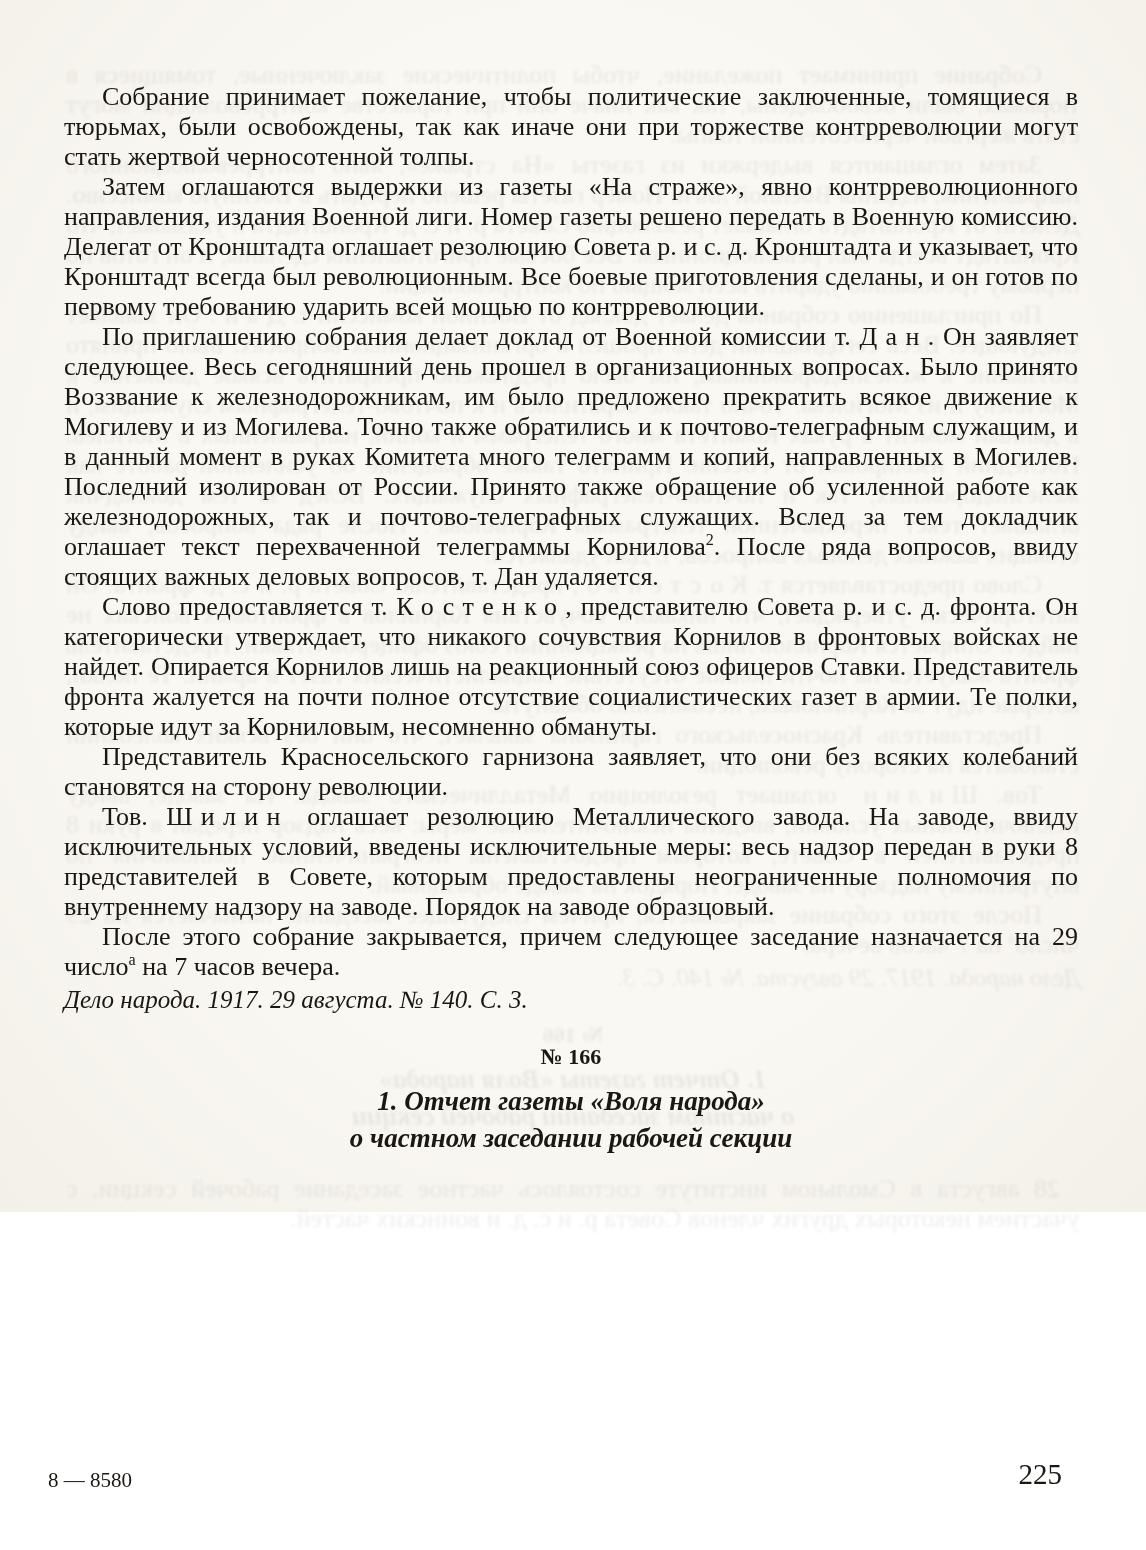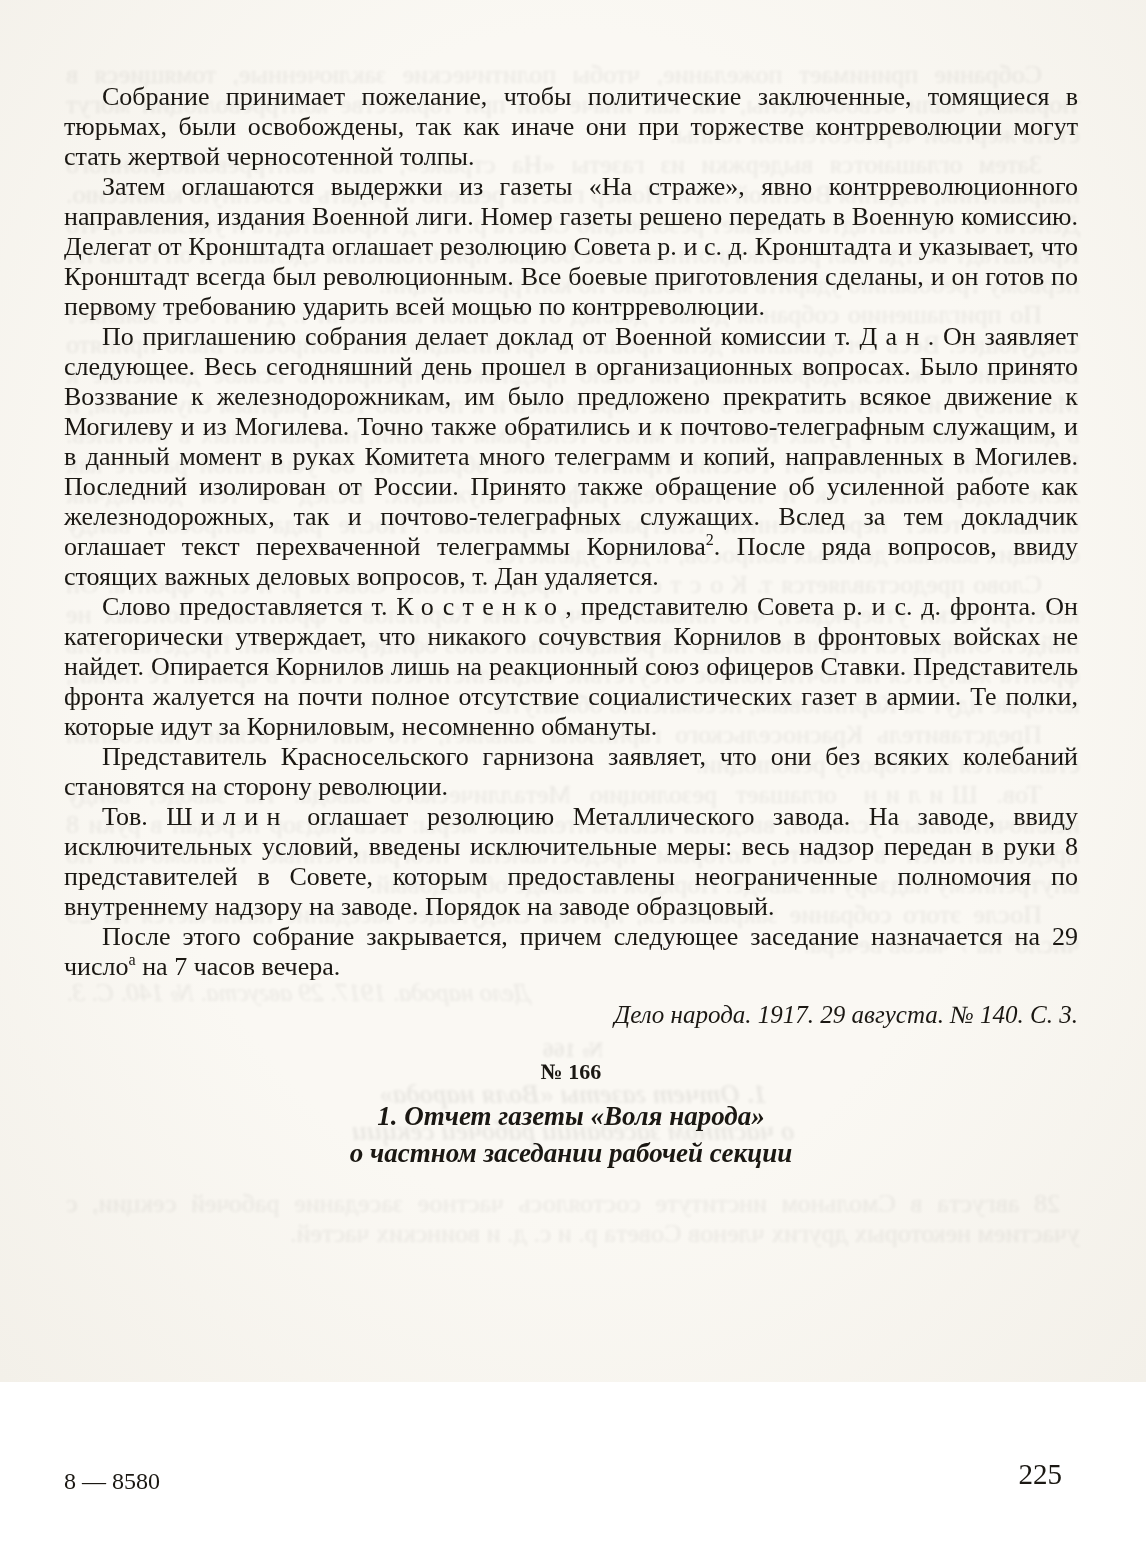--- a/index.html
+++ b/index.html
@@ -6,21 +6,21 @@
     margin: 0;
     padding: 0;
     width: 1146px;
     height: 1550px;
     overflow: hidden;
     font-family: "Liberation Serif", "DejaVu Serif", serif;
   }
   .page {
     position: relative;
     width: 1146px;
-    height: 1382px;
+    height: 1212px;
     background: radial-gradient(ellipse at 50% 45%, #faf8f3 55%, #f3f0e9 100%);
     color: #1b1813;
   }
   
   .ghost {
     position: absolute;
     left: 40px;
     top: 60px;
     width: 1040px;
     transform: scaleX(-1);
@@ -46,25 +46,25 @@
   }
   .sp {          
     letter-spacing: 0.32em;
   }
   .sup {
     vertical-align: super;
     font-size: 0.62em;
     line-height: 0;
   }
   .source-line {
-    margin-top: 19px;
+    margin-top: 4px;
     font-style: italic;
     font-size: 25px;
     line-height: 28px;
-    text-align: right;
+    text-align: left;
   }
   .doc-number {
     margin-top: 27px;
     text-align: center;
     font-weight: 700;
     font-size: 22px;
     line-height: 32px;
   }
   .doc-title {
     margin-top: 10px;
@@ -98,24 +98,24 @@
   }
   .footnote-marker {
     font-weight: 700;
     vertical-align: super;
     font-size: 0.68em;
     line-height: 0;
     margin-right: 15px;
   }
   .print-code {
     position: absolute;
-    left: 64px;
+    left: 48px;
     top: 1468px;
     z-index: 1;
-    font-size: 24px;
+    font-size: 21px;
   }
   .page-number {
     position: absolute;
     right: 84px;
     top: 1458px;
     z-index: 1;
     font-size: 29px;
   }
 </style>
 </head>

